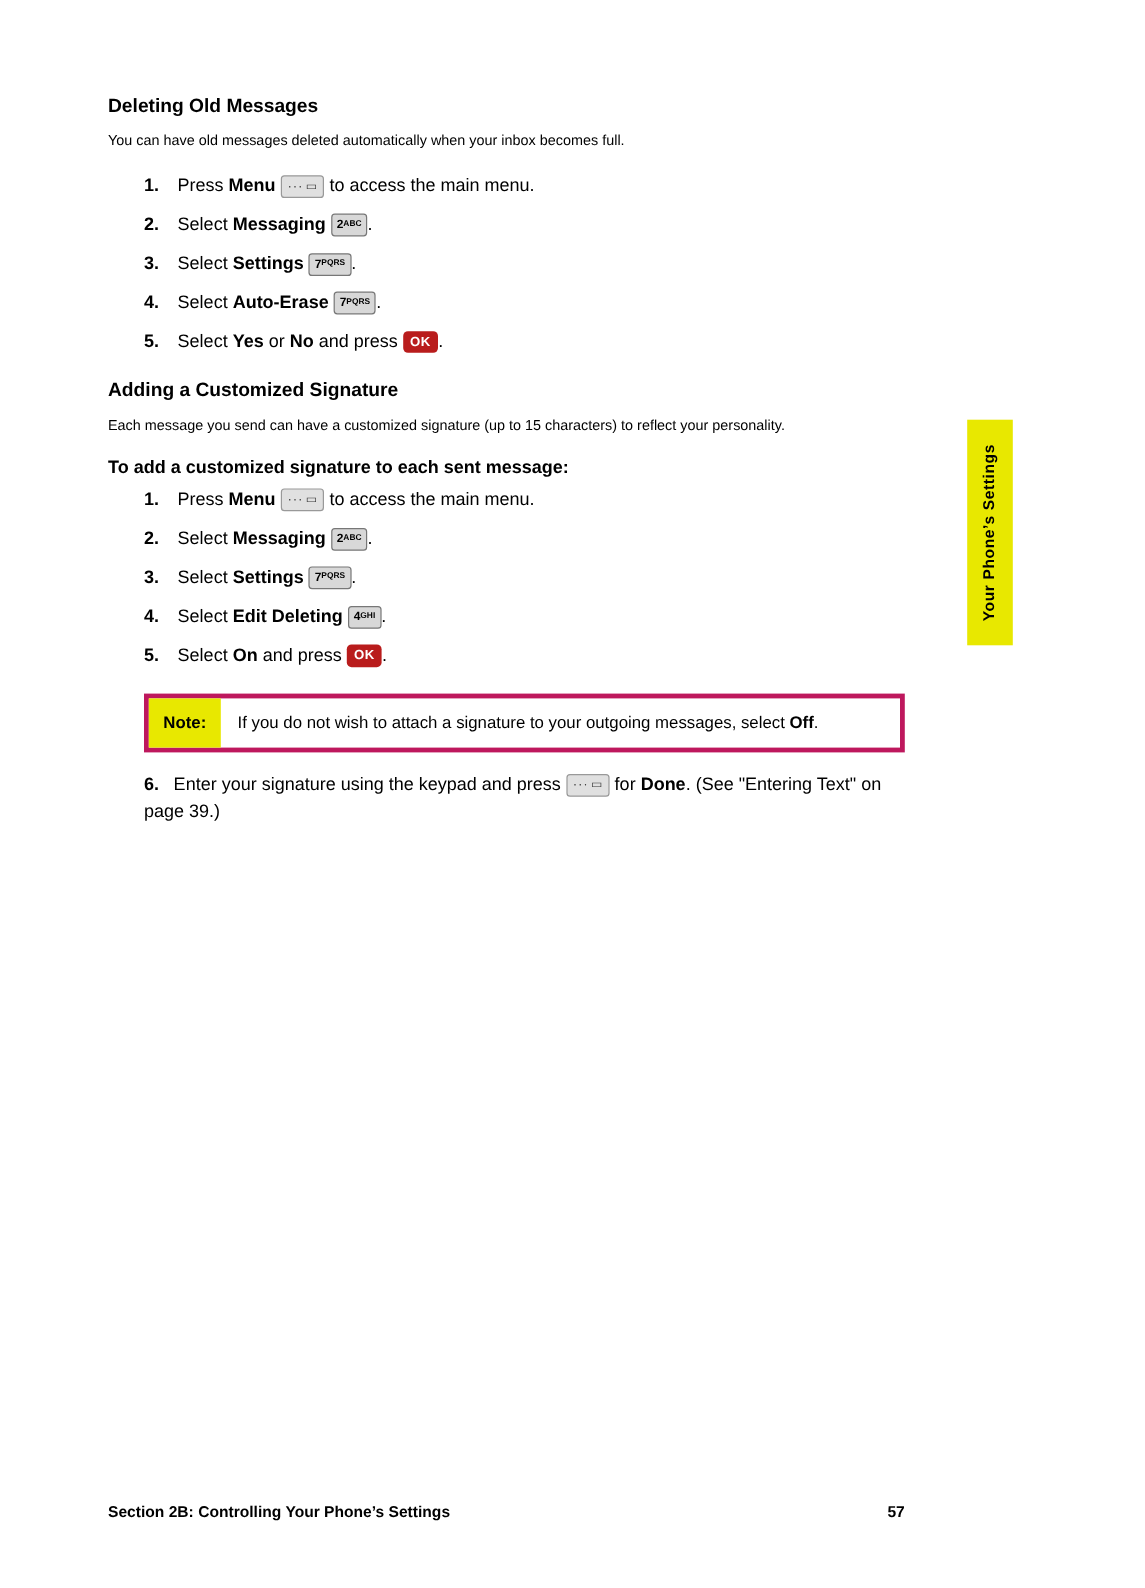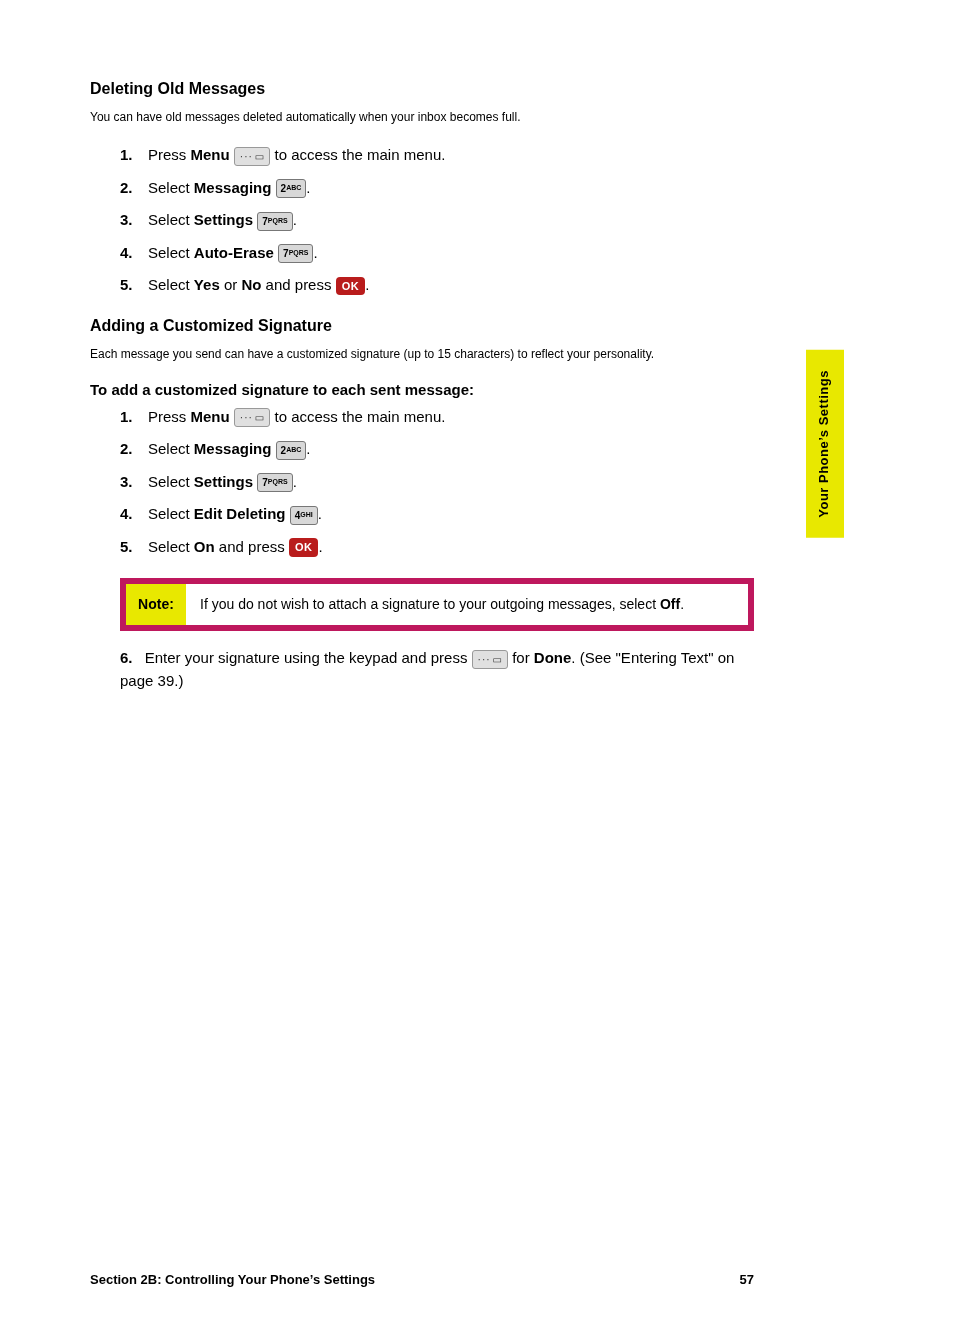--- a/index.html
+++ b/index.html
@@ -107,21 +107,21 @@
     }
 
     .subhead {
       font-size: 15px;
       font-weight: bold;
       margin-bottom: 8px;
     }
 
     .note-box {
       display: flex;
-      border: 6px solid #be185d;
+      border: 4px solid #be185d;
       margin: 16px 0 16px 30px;
       font-size: 14px;
       line-height: 1.5;
     }
 
     .note-label {
       background: #e8e800;
       font-weight: bold;
       padding: 10px 12px;
       min-width: 60px;
@@ -148,21 +148,21 @@
       font-size: 13px;
       font-weight: bold;
       padding: 20px 10px;
       text-align: center;
       letter-spacing: 0.5px;
       color: #000;
     }
 
     .footer {
       position: absolute;
-      bottom: 36px;
+      bottom: 56px;
       left: 0;
       right: 0;
       display: flex;
       justify-content: space-between;
       align-items: flex-end;
       padding: 0 90px;
       font-size: 13px;
       font-weight: bold;
     }
 

